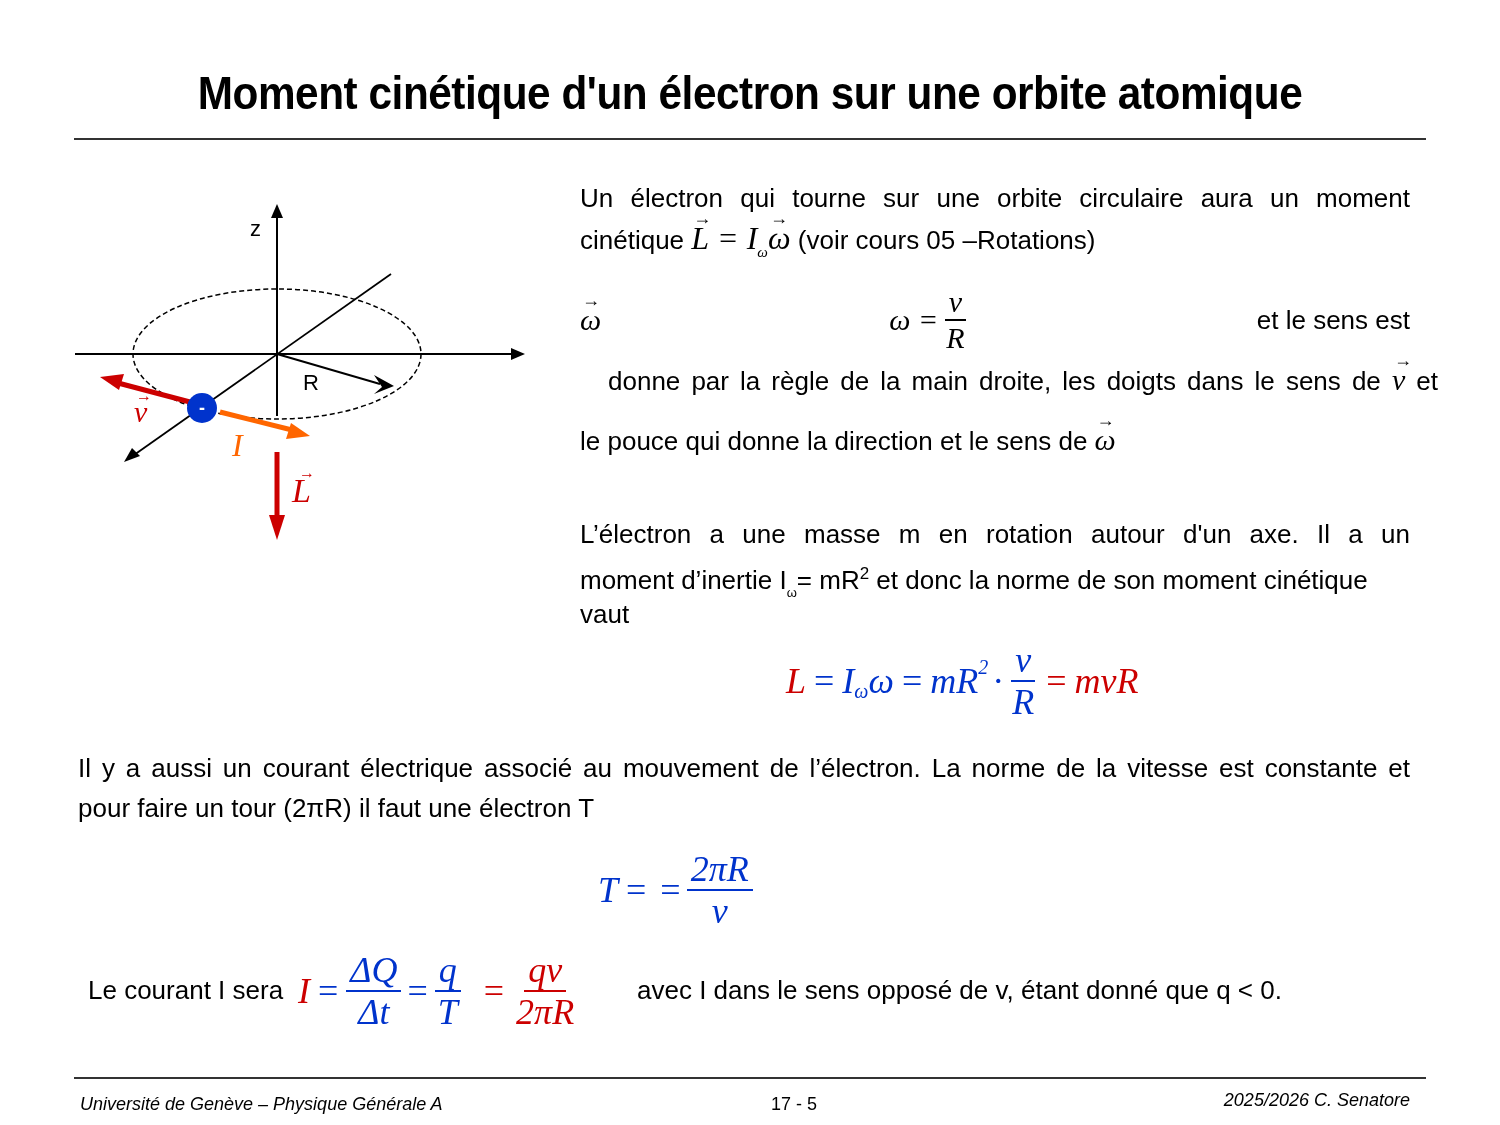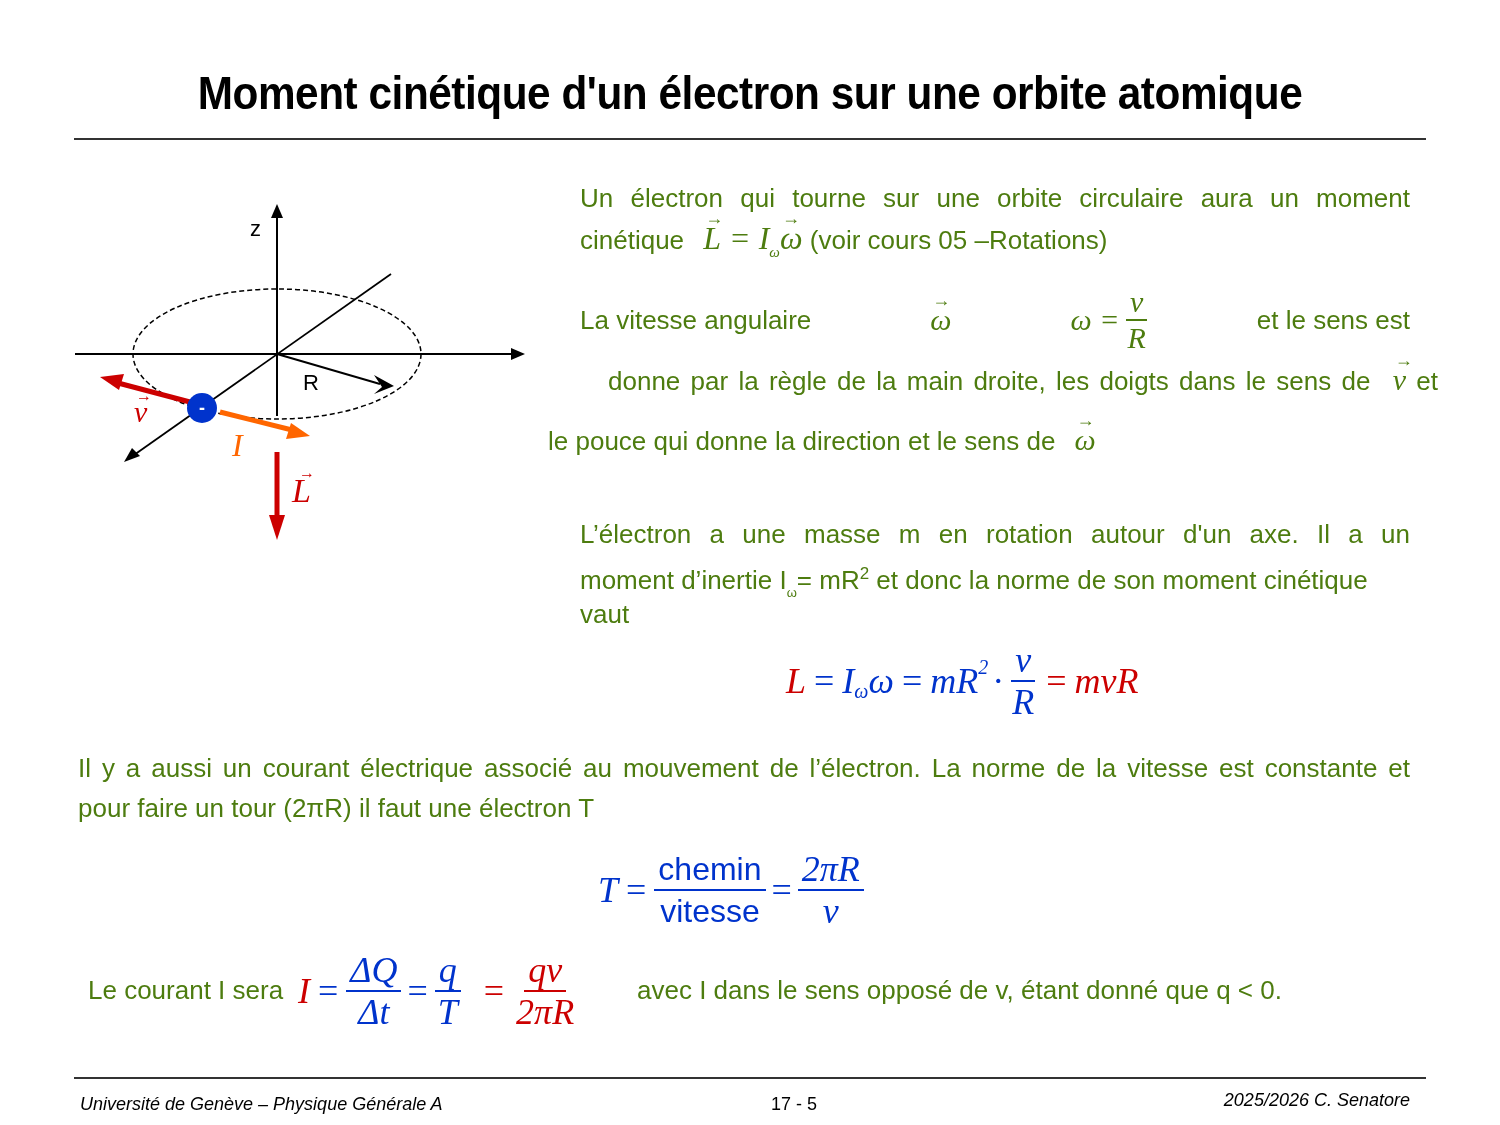--- a/index.html
+++ b/index.html
@@ -4,24 +4,24 @@
   <style>
     html, body { margin:0; padding:0; background:#ffffff; }
     body { width:1500px; height:1125px; position:relative; overflow:hidden;
            font-family:"Liberation Sans", sans-serif; color:#0033cc; }
     .title { position:absolute; left:0; top:66px; width:1500px; text-align:center;
              font-family:"Liberation Sans", sans-serif; font-weight:bold; font-size:46px;
              color:#000; letter-spacing:-0.5px; transform:scaleX(0.92); transform-origin:center; }
     .rule-top { position:absolute; left:74px; top:138px; width:1352px; height:2px; background:#333; }
     .rule-bot { position:absolute; left:74px; top:1077px; width:1352px; height:2px; background:#333; }
     .diagram { position:absolute; left:60px; top:190px; width:480px; height:360px; }
-    .txt { position:absolute; font-size:26px; line-height:40px; color:#4d7c0f;
+    .txt { position:absolute; font-size:26px; line-height:40px; color:#000000;
            font-family:"Liberation Sans", sans-serif; }
     .just { text-align:justify; text-align-last:justify; }
-    .m { font-family:"Liberation Serif", serif; font-style:italic;margin-left:12px; }
+    .m { font-family:"Liberation Serif", serif; font-style:italic; }
     .mr { font-family:"Liberation Serif", serif; }
     .red { color:#cc0000; }
     .vec { position:relative; display:inline-block; }
     .vec::before { content:"→"; position:absolute; top:-20px; left:2px; font-size:18px; font-style:normal; }
     .sub { font-size:15px; vertical-align:-8px; }
     .frac { display:inline-flex; flex-direction:column; align-items:center; vertical-align:middle; }
     .frac .num { border-bottom:2px solid currentColor; padding:0 4px; line-height:40px; }
     .frac .den { line-height:40px; padding:0 4px; }
     .eq { position:absolute; font-family:"Liberation Serif", serif; font-style:italic; font-size:36px; }
     .footer { position:absolute; top:1094px; font-size:18px; color:#000; font-style:italic; }
@@ -76,35 +76,34 @@
 </svg>
 
 <div class="txt just" style="left:580px; top:178px; width:830px;">Un électron qui tourne sur une orbite circulaire aura un moment</div>
 <div class="txt" style="left:580px; top:218px; width:830px; white-space:nowrap;">
   <span>cinétique</span>
   <span class="m" style="font-size:32px;"><span class="vec">L</span> <span class="mr">=</span> <span>I</span><span class="sub">ω</span><span class="vec">ω</span></span>
   <span>(voir cours 05 –Rotations)</span>
 </div>
 
 <div class="txt" style="left:580px; top:280px; width:830px; height:80px; display:flex; align-items:center; justify-content:space-between;">
-  <span>La vitesse angulaire</span>
   <span class="m vec" style="font-size:30px;">ω</span>
   <span class="m" style="font-size:30px; display:inline-flex; align-items:center;">
     <span>ω =</span>
     <span class="frac" style="margin-left:4px;">
         <span class="num" style="line-height:34px;">v</span>
         <span class="den" style="line-height:34px;">R</span>
       </span>
   </span>
   <span>et le sens est</span>
 </div>
 <div class="txt just" style="left:608px; top:360px; width:830px;">
   <span>donne par la règle de la main droite, les doigts dans le sens de</span> <span class="m vec" style="font-size:30px;">v</span> <span>et</span>
 </div>
-<div class="txt" style="left:548px; top:420px; width:830px;">
+<div class="txt" style="left:580px; top:420px; width:830px;">
   <span>le pouce qui donne la direction et le sens de</span> <span class="m vec" style="font-size:30px;">ω</span>
 </div>
 
 <div class="txt just" style="left:580px; top:514px; width:830px;">L’électron a une masse m en rotation autour d'un axe. Il a un</div>
 <div class="txt" style="left:580px; top:554px; width:830px; white-space:nowrap;">
   <span>moment d’inertie I</span><span class="sub" style="font-size:13px;">ω</span><span>= mR</span><sup style="font-size:17px;">2</sup><span> et donc la norme de son moment cinétique</span>
 </div>
 <div class="txt" style="left:580px; top:594px;">vaut</div>
 
 <div class="eq" style="left:786px; top:636px; color:#0033cc; display:flex; align-items:center; height:90px;">
@@ -124,24 +123,20 @@
   <span class="red mr" style="margin:0 8px; font-style:normal;">=</span>
   <span class="red">mvR</span>
 </div>
 
 <div class="txt just" style="left:78px; top:748px; width:1332px;">Il y a aussi un courant électrique associé au mouvement de l’électron. La norme de la vitesse est constante et</div>
 <div class="txt" style="left:78px; top:788px;">pour faire un tour (2πR) il faut une électron T</div>
 
 <div class="eq" style="left:598px; top:845px; color:#0033cc; display:flex; align-items:center; height:90px;">
   <span>T</span>
   <span class="mr" style="margin:0 8px; font-style:normal;">=</span>
-  <span class="frac" style="font-family:'Liberation Sans', sans-serif; font-style:normal; font-size:32px;">
-      <span class="num">chemin</span>
-      <span class="den">vitesse</span>
-    </span>
   <span class="mr" style="margin:0 6px; font-style:normal;">=</span>
   <span class="frac">
       <span class="num">2πR</span>
       <span class="den">v</span>
     </span>
 </div>
 
 <div class="txt" style="left:88px; top:970px;text-align:center;">Le courant I sera</div>
 <div class="eq" style="left:298px; top:946px; color:#0033cc; display:flex; align-items:center; height:90px;">
   <span class="red">I</span>

